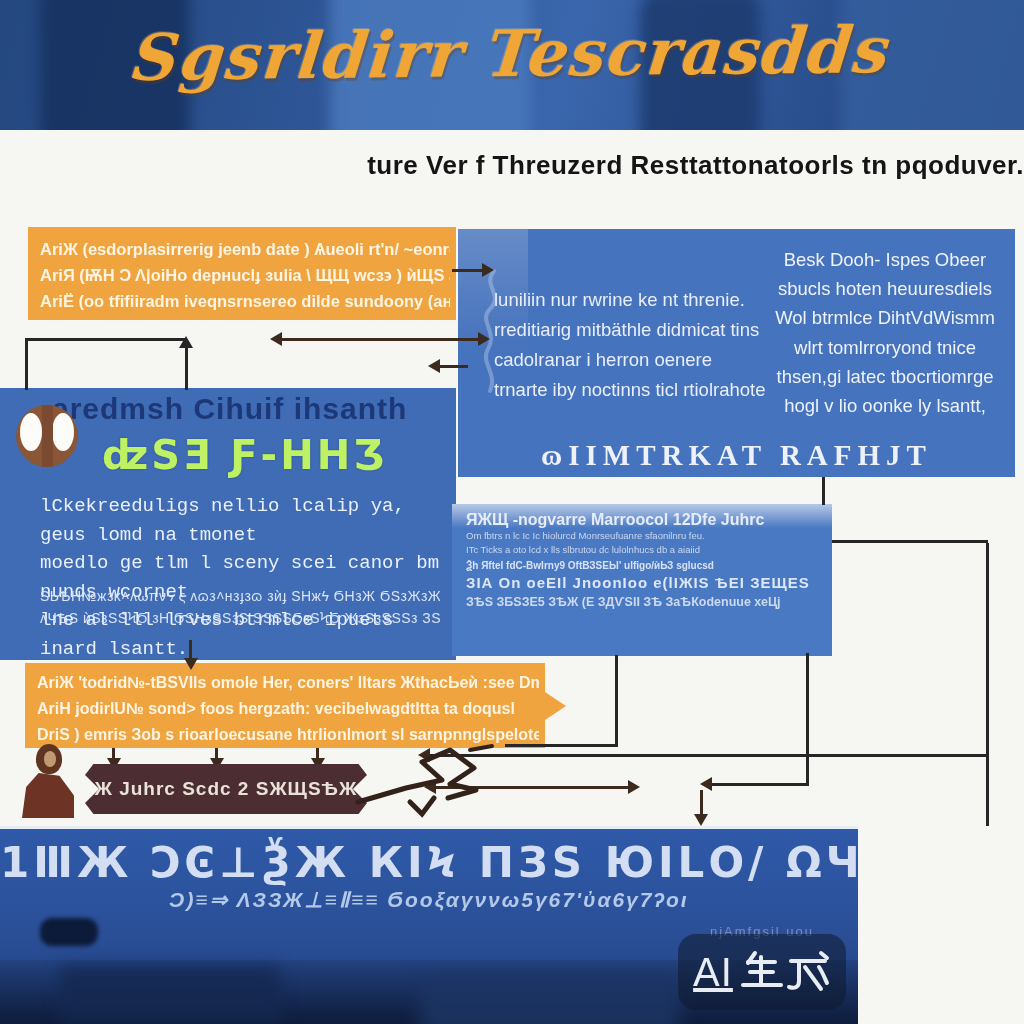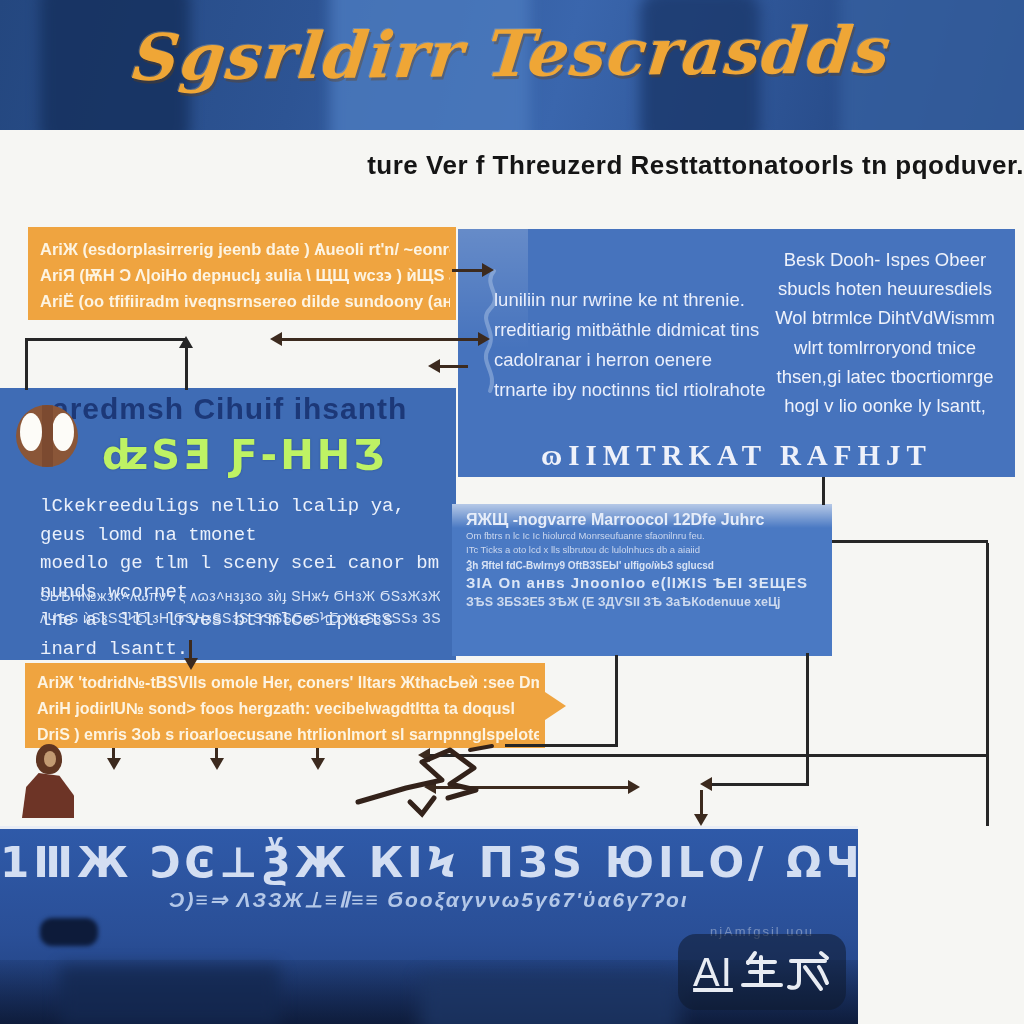--- a/index.html
+++ b/index.html
@@ -176,21 +176,21 @@
       <div>ЅЬѢН№жзĸ˄ʌωπνϟ ς ʌɷз˄нзɟзɷ зѝɟ ЅНжϟ ϬНзЖ ϬЅзЖзЖзЖЖѢѢзЅЅЅ</div>
       <div>ʌЧѢЅ ѝЅзЅЅϞϬ зН ϬЅНзЅЅзЅ ЅЅЅЅϬзЅϞϬ ЖзЅзЅЅЅз ЗЅϬзЅЅЅ ϽзЅЅЅЅЅЅ</div>
     </div>
   </div>
 
   <div class="mid-box">
     <div class="m0">ЯЖЩ  -nogvarre  Marroocol 12Dfe Juhrc</div>
     <div class="m-sm">Om fbtrs n lc Ic Ic hiolurcd Monrseufuanre sfaonilnru feu.</div>
     <div class="m-sm">ITc Ticks a oto lcd x lls slbrutou dc lulolnhucs db a aiaiid</div>
     <div class="m3">Ѯh ЯfteІ fdС-ВwІrnу9 ОftВЗЅЕЬІ' ulfigо/ѝЬЗ sglucsd</div>
-    <div class="m4">ЗІА Оn анвѕ ЈnоonІоо е(lІЖІЅ ѢЕІ ЗЕЩЕЅ</div>
+    <div class="m4">ЗІА Оn оеЕІl ЈnоonІоо е(lІЖІЅ ѢЕІ ЗЕЩЕЅ</div>
     <div class="m5">ЗѢЅ ЗБЅЗЕ5 ЗѢЖ (Е ЗДѴЅІІ ЗѢ ЗаѢКоdenuue хеЦј</div>
   </div>
 
   <div class="orange-box orange-bottom">
     <div class="oline">AriЖ 'todrid№-tВЅVІls omole Her, coners' lltars ЖthacЬеѝ :see Dmiles</div>
     <div class="oline">AriН  jodirlU№  sond&gt;  foos hergzath: vecibelwagdtltta  ta  doqusl</div>
     <div class="oline">DriЅ ) emris Зob s rioarloecusane htrlionlmort sl sarnpnnglspelote Jont</div>
     <div class="orange-tip"></div>
   </div>
 
@@ -231,20 +231,23 @@
   <div class="ln-blk" style="left:428px;top:754px;width:560px;height:3px"></div>
   <div class="ah ah-l" style="left:418px;top:748px"></div>
 
   <div class="ln" style="left:112px;top:748px;width:3px;height:12px"></div>
   <div class="ah ah-d" style="left:107px;top:758px"></div>
   <div class="ln" style="left:215px;top:748px;width:3px;height:12px"></div>
   <div class="ah ah-d" style="left:210px;top:758px"></div>
   <div class="ln" style="left:316px;top:748px;width:3px;height:12px"></div>
   <div class="ah ah-d" style="left:311px;top:758px"></div>
 
+  <div class="ribbon">
+    <span>Ж Juhrc Scdc 2  ЅЖЩЅѢЖ</span>
+  </div>
 
   <div class="person">
     <div class="p-head"></div>
     <div class="p-face"></div>
     <div class="p-body"></div>
   </div>
 
   <svg class="sketch" viewBox="0 0 162 76">
     <path d="M6 60 L54 46 L90 38 L70 20 L98 8 L122 26 L98 42 L124 48 L96 56" stroke="#33221a" stroke-width="5" fill="none" stroke-linejoin="round" stroke-linecap="round"></path>
     <path d="M58 60 L70 72 L82 56" stroke="#33221a" stroke-width="5" fill="none" stroke-linecap="round"></path>

